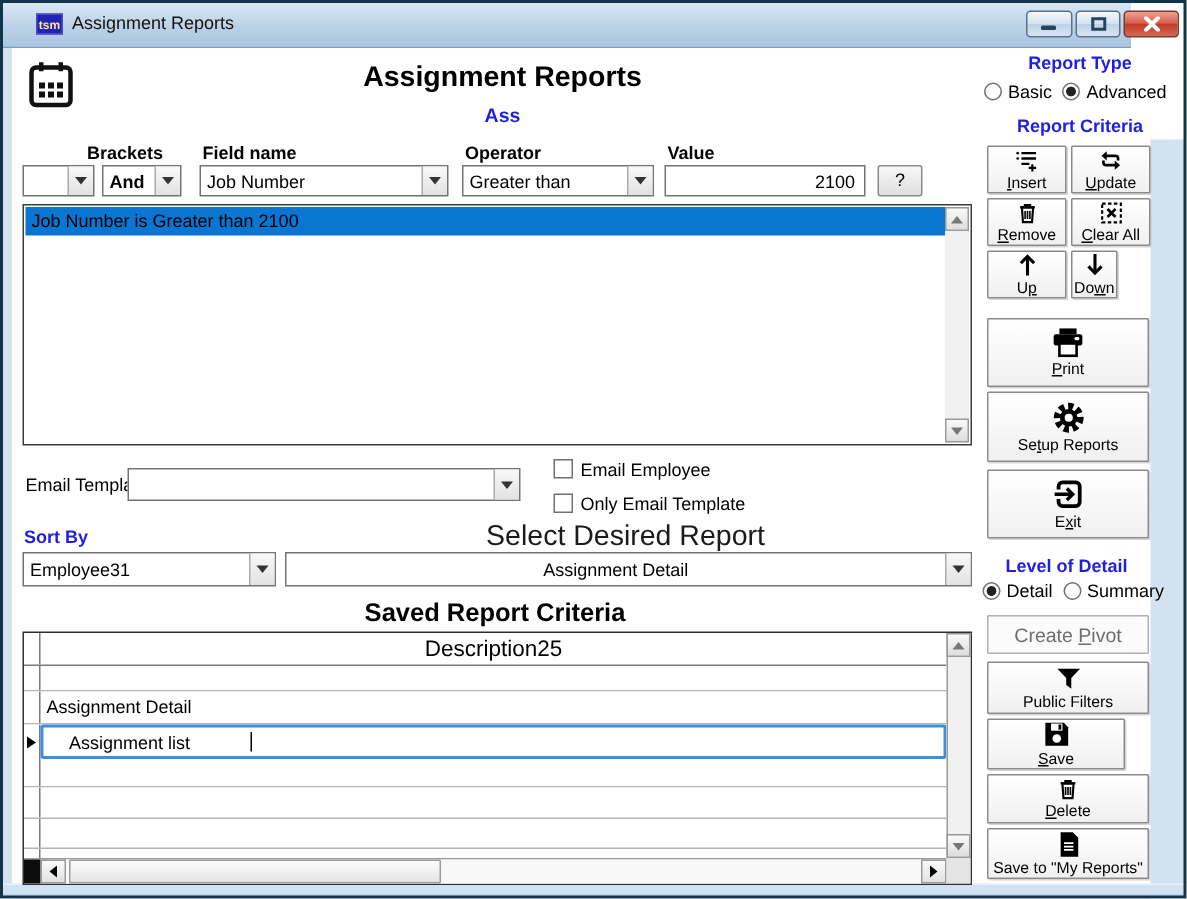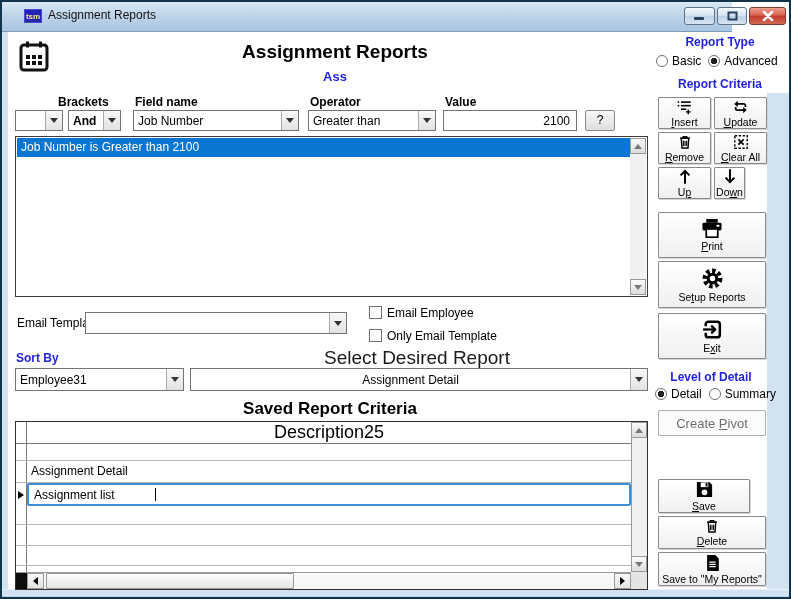--- a/index.html
+++ b/index.html
@@ -1,21 +1,21 @@
 <!DOCTYPE html>
 <html><head>
 <meta charset="utf-8">
 <style>
   html,body{margin:0;padding:0;background:#555;}
   .window{position:relative;width:791px;height:599px;background:#ffffff;
           font-family:"Liberation Sans",sans-serif;overflow:hidden;}
   .frame{position:absolute;inset:0;border:2px solid #12344b;pointer-events:none;z-index:90;}
   
   .titlebar{position:absolute;left:0;top:0;width:732px;height:31px;z-index:5;
-            background:linear-gradient(#dcebf7,#bcd2e8 55%,#aac5e0);border-bottom:1px solid #7d9cb8;}
+            background:linear-gradient(#dcebf7,#bcd2e8 55%,#aac5e0);border-bottom:1px solid #7d9cb8;padding-left:22px;}
   .app-icon{position:absolute;left:24px;top:9px;width:18px;height:14px;background:#2222b4;
             color:#ffe98a;font-size:8px;font-weight:bold;line-height:14px;text-align:center;
             border:1px solid #4a4ad0;box-sizing:border-box;}
   .title-text{position:absolute;left:48px;top:8px;font-size:12px;color:#111;}
   .winbtn{position:absolute;top:7px;height:18px;border:1px solid #5f7285;border-radius:3px;
           display:flex;align-items:center;justify-content:center;box-sizing:border-box;}
   .winbtn.minmax{background:linear-gradient(#f4f9fd,#d4e2f0 48%,#bdd2e7 52%,#d7e5f3);}
   .winbtn.close{background:linear-gradient(#efa193,#d8604f 45%,#c23b2a 52%,#d26a55);border-color:#7c3a30;}
   
   .strip{position:absolute;background:#d3e2f1;z-index:1;}
@@ -51,42 +51,42 @@
   .txt-input{position:absolute;height:21px;background:#fff;border:1px solid #747474;
              box-sizing:border-box;font-size:12px;font-family:"Liberation Sans",sans-serif;
              text-align:right;padding:0 6px;}
   .help-btn{position:absolute;width:30px;height:21px;background:linear-gradient(#f8f8f8,#dedede);
             border:1px solid #8a8a8a;box-sizing:border-box;font-size:12px;text-align:center;
             line-height:19px;border-radius:2px;}
   
   .listbox{position:absolute;left:15px;top:136px;width:633px;height:161px;background:#fff;
            border:1px solid #3c3c3c;box-sizing:border-box;}
   .lb-item.selected{position:absolute;left:1px;top:1px;right:17px;height:19px;background:#0b76d2;
-           color:#ffffff;font-size:12px;line-height:19px;padding-left:4px;}
+           color:#000000;font-size:12px;line-height:19px;padding-left:4px;}
   .vscroll{position:absolute;top:1px;right:1px;bottom:1px;width:16px;background:#f1f1f1;}
   .sb-btn{position:absolute;left:0;width:16px;height:16px;background:linear-gradient(#fafafa,#ddd);
           border:1px solid #9a9a9a;box-sizing:border-box;display:flex;align-items:center;justify-content:center;}
   
   .checkbox{position:absolute;width:13px;height:13px;background:#fff;border:1px solid #707070;box-sizing:border-box;}
   .radio{width:12px;height:12px;border-radius:50%;background:#fff;border:1px solid #707070;box-sizing:border-box;}
   .radio.checked{background:radial-gradient(circle,#222 0 3px,#fff 3.5px);}
   .radio-row{display:flex;align-items:center;font-size:12px;color:#000;}
   .radio-row .radio{margin-right:4px;}
   
   .grid{position:absolute;left:15px;top:421px;width:633px;height:169px;background:#fff;
         border:1px solid #2f2f2f;box-sizing:border-box;}
   .g-body{position:absolute;left:0;top:0;right:16px;bottom:17px;overflow:hidden;}
   .g-row{display:flex;border-bottom:1px solid #b5b5b5;box-sizing:border-box;background:#fff;}
   .g-sel{width:11px;border-right:1px solid #7a7a7a;box-sizing:border-box;flex:none;
          display:flex;align-items:center;justify-content:center;}
   .g-cell{flex:1;font-size:12px;padding-left:4px;line-height:20px;white-space:nowrap;overflow:hidden;}
   .g-header{border-bottom:1px solid #7a7a7a;}
-  .g-header .g-cell{text-align:center;font-size:18px;line-height:21px;padding-left:0;}
+  .g-header .g-cell{text-align:center;font-size:15px;line-height:21px;padding-left:0;}
   .editbox{flex:1;border:2px solid #3f8ed9;border-radius:2px;box-sizing:border-box;background:#fff;
-           font-size:12px;line-height:18px;padding-left:5px;display:flex;align-items:center;gap:39px;}
+           font-size:12px;line-height:18px;padding-left:17px;display:flex;align-items:center;gap:39px;}
   .caret{width:1px;height:13px;background:#000;margin-left:1px;}
   .row-indicator{width:0;height:0;border-top:4px solid transparent;border-bottom:4px solid transparent;
                  border-left:6px solid #000;}
   .g-vscroll{position:absolute;top:0;right:0;width:16px;bottom:17px;background:#f1f1f1;border-left:1px solid #9a9a9a;box-sizing:border-box;}
   .g-hscroll{position:absolute;left:0;right:16px;bottom:0;height:17px;background:#f5f5f5;border-top:1px solid #9a9a9a;box-sizing:border-box;display:flex;}
   .g-corner-black{width:11px;background:#0d0d0d;flex:none;}
   .hsb-btn{width:17px;background:linear-gradient(#fafafa,#e2e2e2);border:1px solid #9a9a9a;
            box-sizing:border-box;flex:none;display:flex;align-items:center;justify-content:center;}
   .hsb-track{flex:1;position:relative;background:#f8f8f8;}
   .hsb-thumb{position:absolute;left:2px;top:0;bottom:0;width:248px;background:linear-gradient(#fdfdfd,#e4e4e4);
@@ -374,20 +374,26 @@
     <div class="radio-row" style="position:absolute;left:655px;top:387px;">
       <span class="radio checked"></span>
       <span style="margin-right:7px;">Detail</span>
       <span class="radio"></span>
       <span>Summary</span>
     </div>
 
     <div class="btn disabled" style="left:658px;top:410px;width:108px;height:26px;">
       <span class="blabel">Create <u>P</u>ivot</span>
     </div>
+    <div class="btn" style="left:658px;top:441px;width:108px;height:35px;">
+      <svg width="19" height="17" viewBox="0 0 20 18">
+        <path d="M2 2h16l-6.2 6.5V16l-3.6-2.6V8.5z" fill="#000"></path>
+      </svg>
+      <span class="blabel">Public Filters</span>
+    </div>
     <div class="btn" style="left:658px;top:479px;width:92px;height:34px;">
       <svg width="19" height="19" viewBox="0 0 20 20">
         <path d="M2 2h13l3 3v13H2z" fill="#000"></path>
         <rect x="6" y="2.5" width="8" height="5" fill="#fff"></rect>
         <rect x="11.2" y="3.2" width="2" height="3.6" fill="#000"></rect>
         <circle cx="10" cy="13" r="3" fill="#fff"></circle>
       </svg>
       <span class="blabel"><u>S</u>ave</span>
     </div>
     <div class="btn" style="left:658px;top:516px;width:108px;height:33px;">

